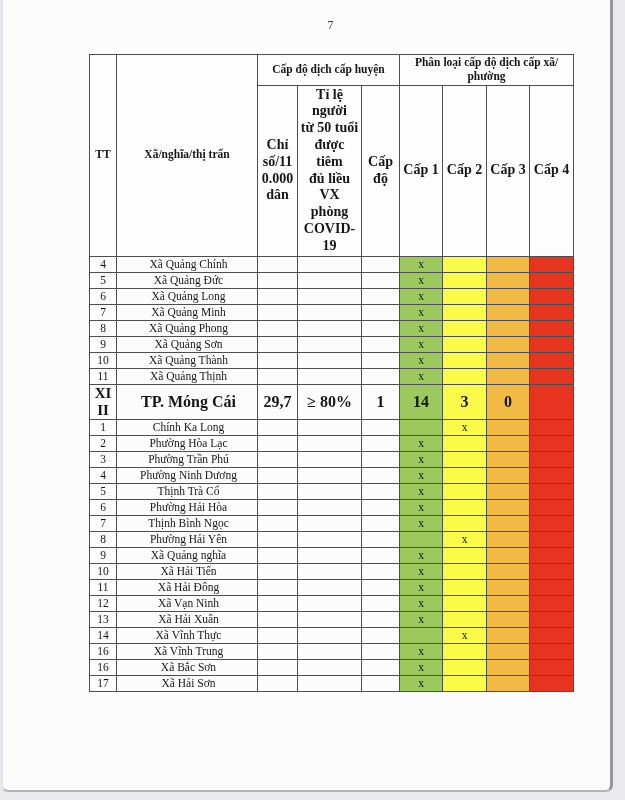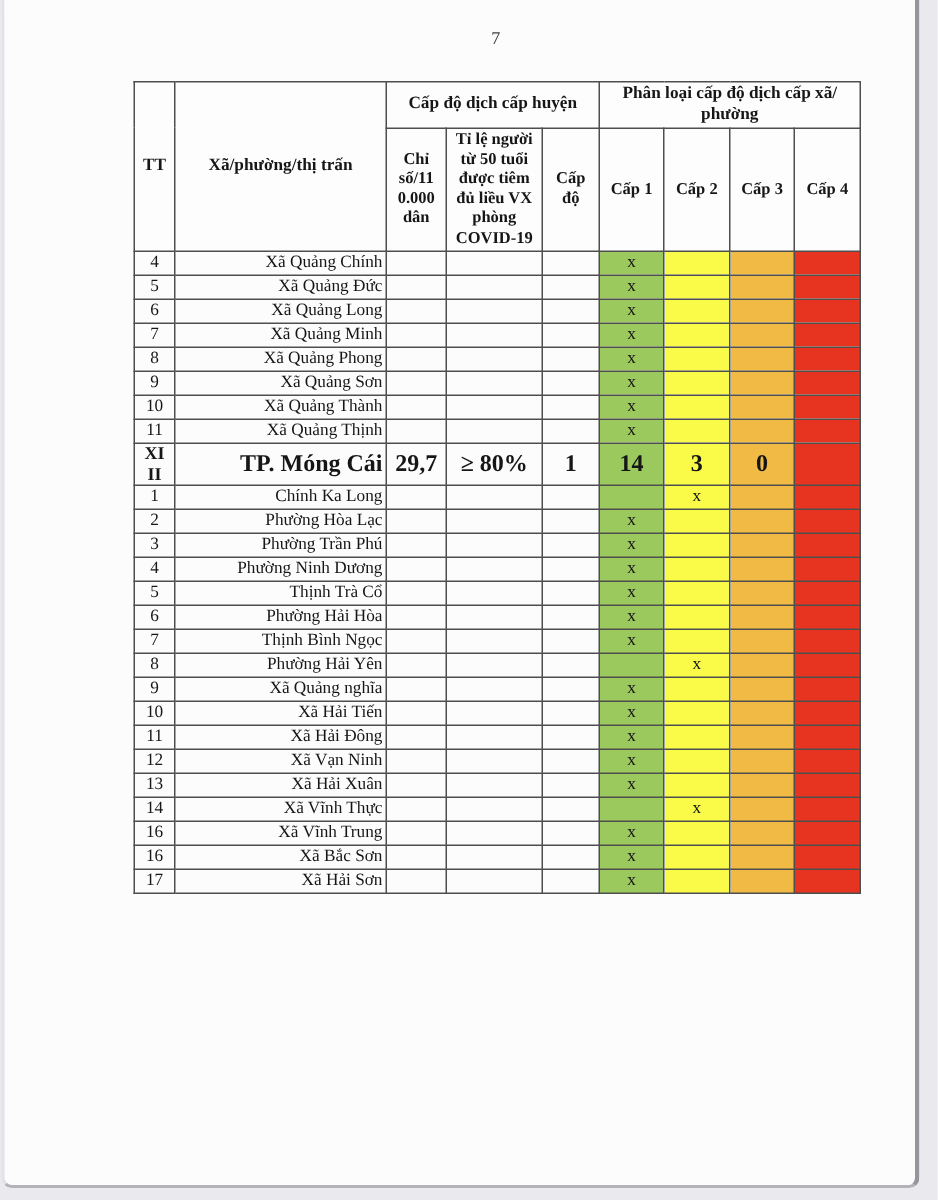--- a/index.html
+++ b/index.html
@@ -26,39 +26,39 @@
     position:absolute;left:86px;top:62px;width:484px;
     border-collapse:collapse;table-layout:fixed;
     color:#161616;
   }
   .tbl th,.tbl td{
     border:1px solid #4e4e4e;
     box-sizing:border-box;
     overflow:hidden;
   }
   .tbl th{
-    font-weight:bold;font-size:11px;line-height:1.2;
+    font-weight:bold;font-size:14px;line-height:1.2;
     text-align:center;vertical-align:middle;padding:1px 2px;
     background:#fdfdfe;
   }
   .hdr-group th{height:26px;font-size:11.5px;}
   .hdr-sub th{height:81px;}
   .th-top{vertical-align:top;padding-top:2px;}
   .pre{white-space:pre-line;}
   .tbl td{
     font-size:11.5px;height:16px;line-height:1.1;
     text-align:center;vertical-align:middle;padding:0 2px;
   }
-  td.name{text-align:right;padding-left:5px;white-space:nowrap;}
+  td.name{text-align:center;padding-left:5px;white-space:nowrap;}
   .lv1{background:var(--cap1);}
   .lv2{background:var(--cap2);}
   .lv3{background:var(--cap3);}
   .lv4{background:var(--cap4);}
   tr.summary td{font-weight:bold;height:28px;font-size:16px;}
-  tr.summary td.tt{white-space:pre-line;font-size:12px;line-height:1.15;}
+  tr.summary td.tt{white-space:pre-line;font-size:15px;line-height:1.15;}
 </style>
 </head>
 <body>
 
 <div class="page">
   <div class="pagenum">7</div>
 
   <table class="tbl">
     <colgroup>
       <col style="width:27px">
@@ -67,21 +67,21 @@
       <col style="width:64px">
         <col style="width:38px">
         <col style="width:43px">
       <col style="width:44px">
         <col style="width:43px">
         <col style="width:44px">
     </colgroup>
     <thead>
       <tr class="hdr-group">
         <th rowspan="2">TT</th>
-        <th rowspan="2">Xã/phường/thị trấn</th>
+        <th rowspan="2">Xã/nghĩa/thị trấn</th>
         <th colspan="3">Cấp độ dịch cấp huyện</th>
         <th colspan="4" class="pre">Phân loại cấp độ dịch cấp xã/
 phường</th>
       </tr>
       <tr class="hdr-sub">
         <th class="pre th-top">Chỉ
 số/11
 0.000
 dân</th>
         <th class="pre th-top">Tỉ lệ người

